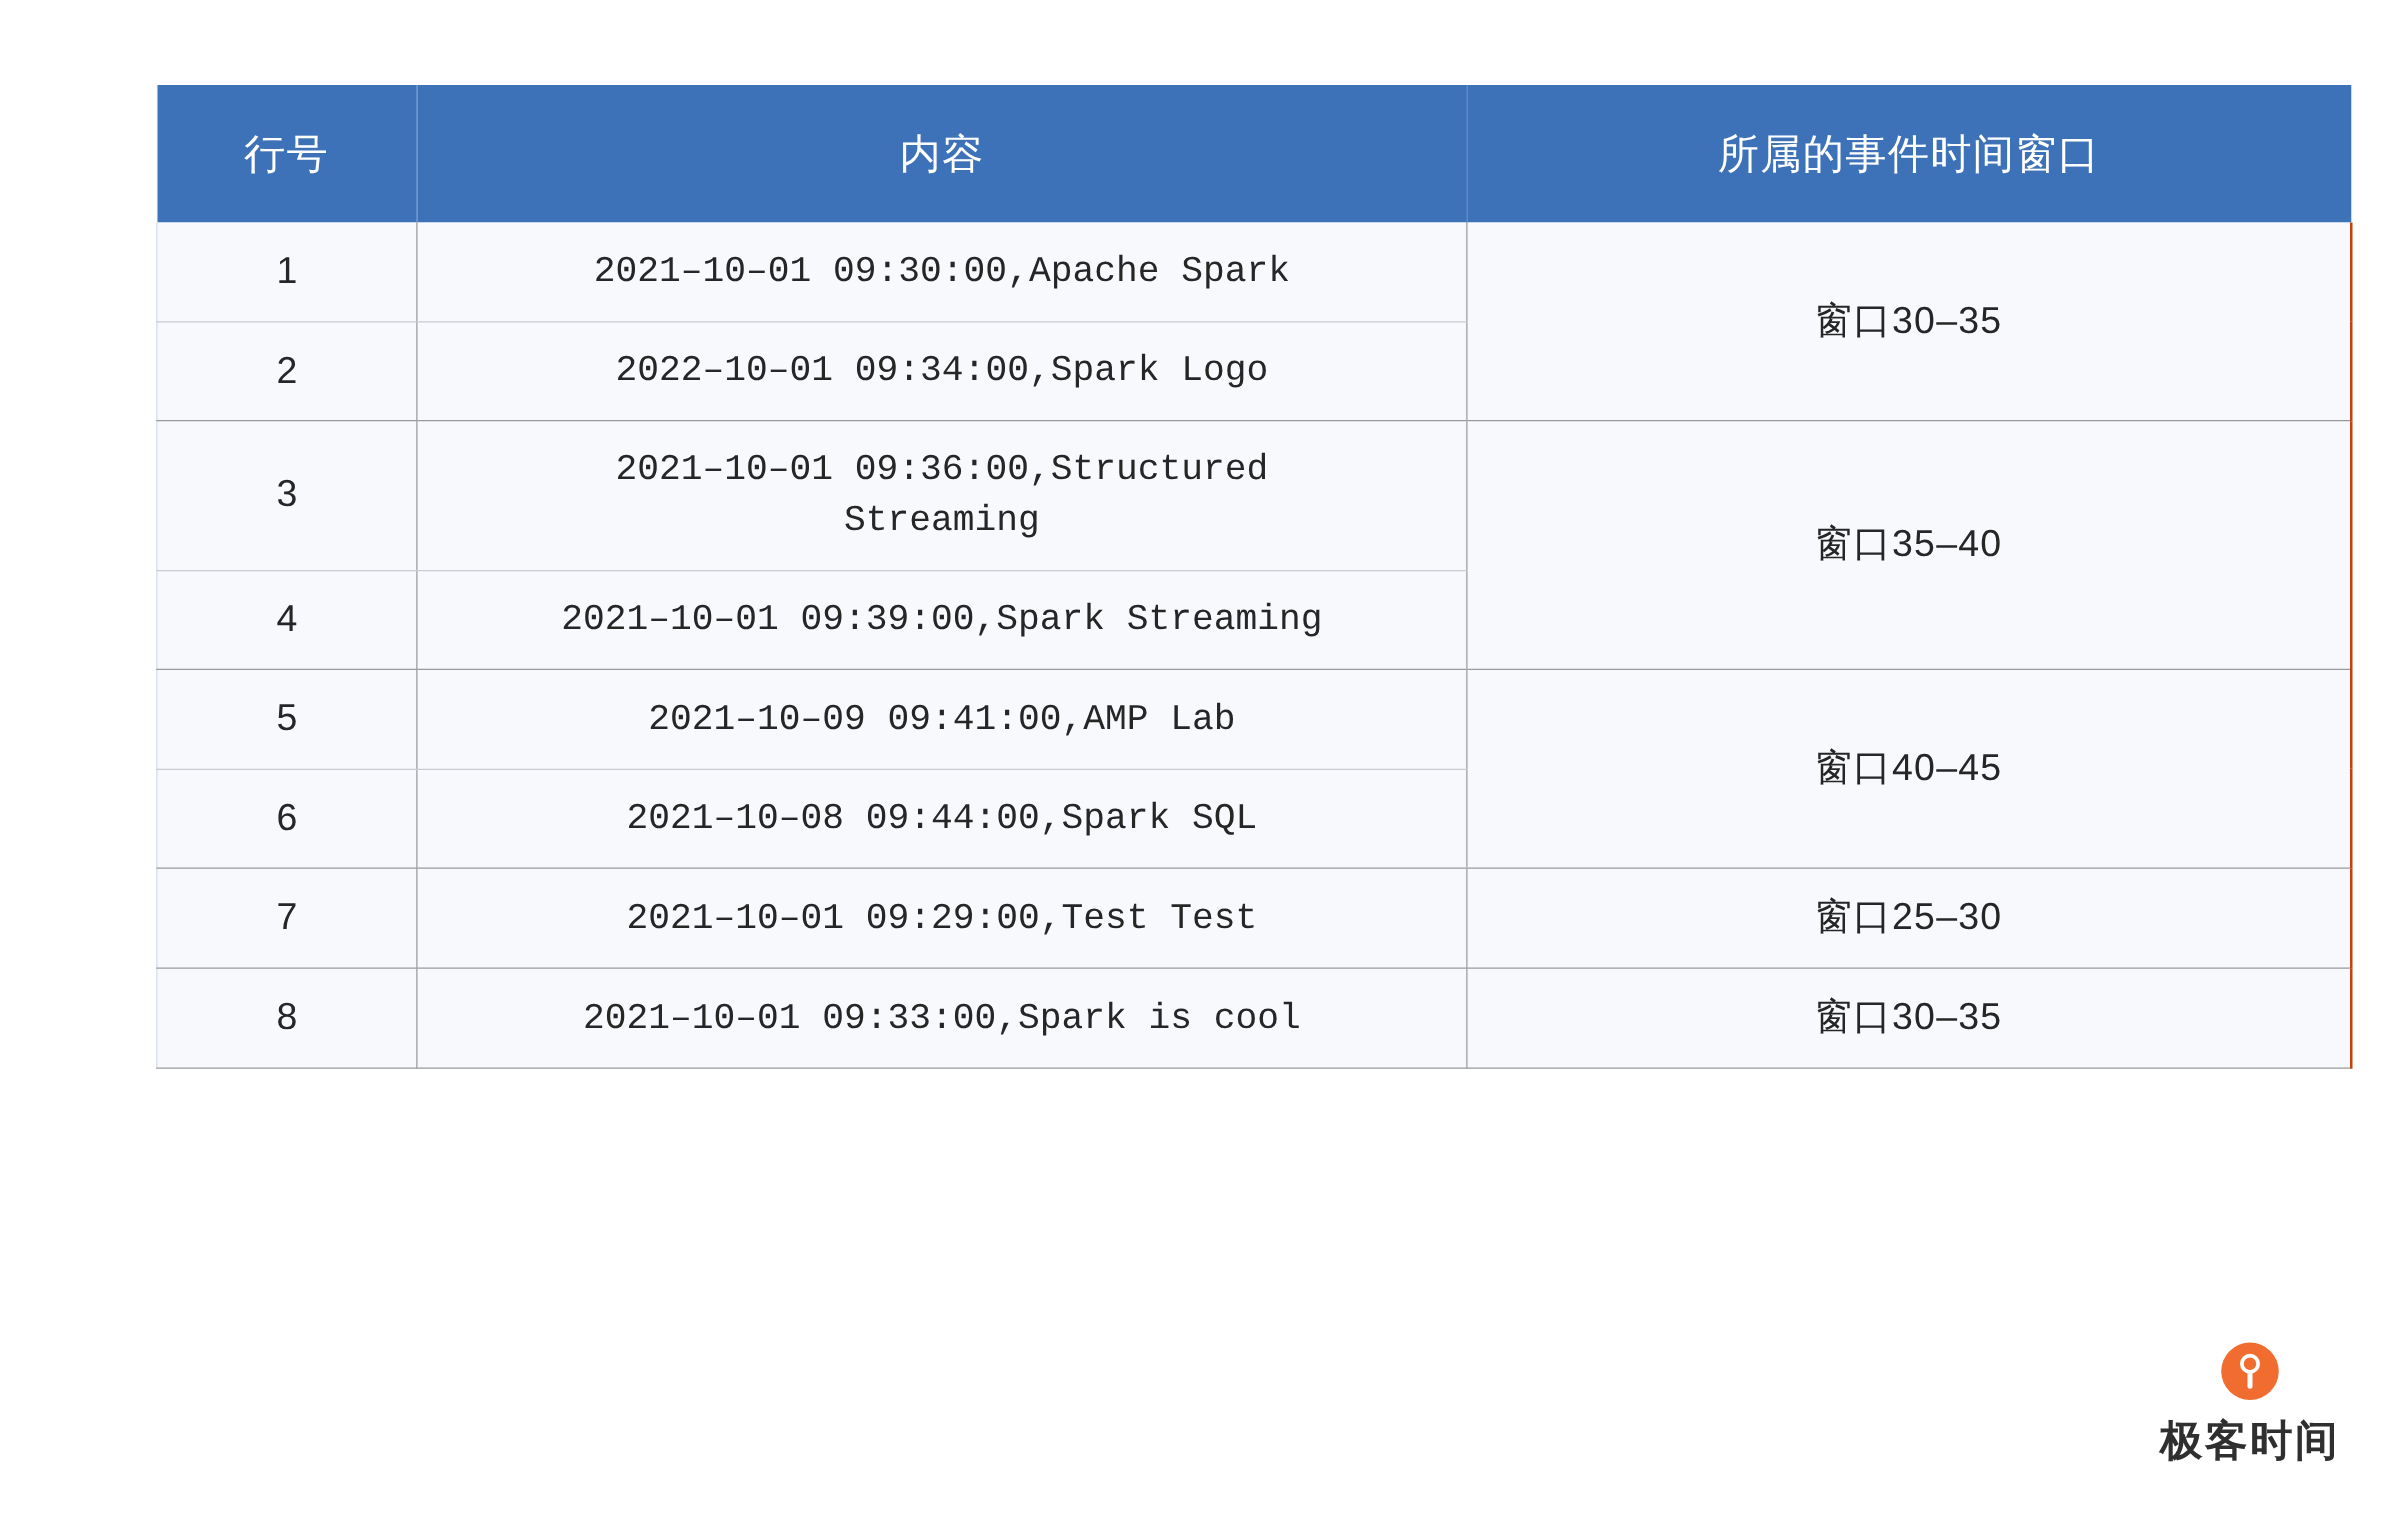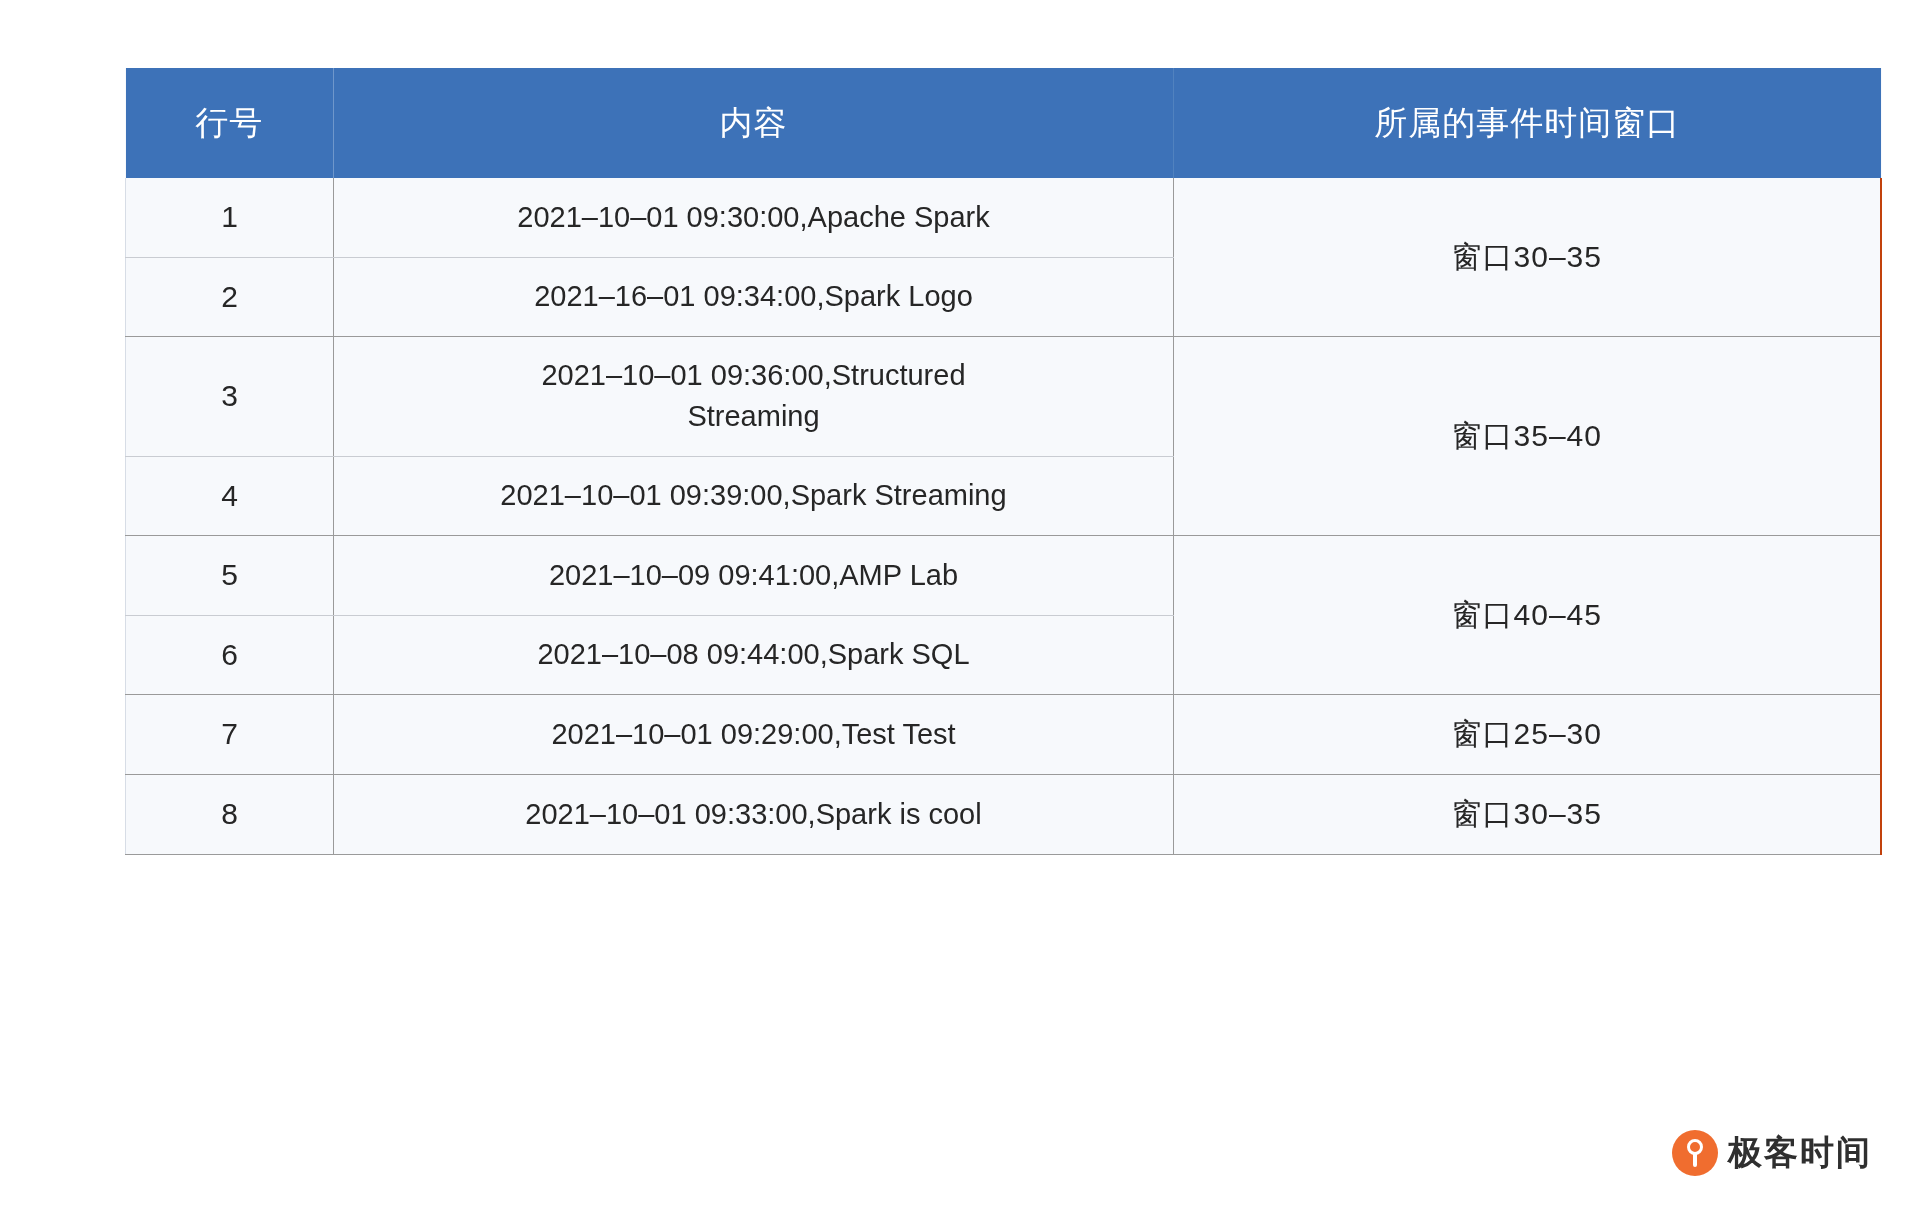--- a/index.html
+++ b/index.html
@@ -83,33 +83,34 @@
   
   tbody td.soft-rule {
     border-bottom: 1px solid #c9ccd2;
   }
 
   tbody tr.last-row td {
     border-bottom: 1px solid #9a9a9a;
   }
 
   td.col-num  { font-size: 30px; }
-  td.col-body { font-size: 29px; }
+  td.col-body { font-size: 29px; font-family: Liberation Mono, monospace; }
   td.col-win  { font-size: 30px; letter-spacing: 1px; }
 
   .two-line { display: block; }
 
   
   .brand {
     position: absolute;
     right: 48px;
     bottom: 48px;
     display: flex;
     align-items: center;
     gap: 10px;
+    flex-direction: column;
   }
   .brand-mark {
     width: 46px;
     height: 46px;
     border-radius: 50%;
     background: #f06d2f;
     position: relative;
     flex: 0 0 auto;
   }
   .brand-mark::before {
@@ -165,21 +166,21 @@
       <tbody>
 
         <tr>
           <td class="col-num soft-rule">1</td>
           <td class="col-body soft-rule">2021–10–01 09:30:00,Apache Spark</td>
           <td class="col-win" rowspan="2">窗口30–35</td>
         </tr>
 
         <tr>
           <td class="col-num">2</td>
-          <td class="col-body">2021–16–01 09:34:00,Spark Logo</td>
+          <td class="col-body">2022–10–01 09:34:00,Spark Logo</td>
         </tr>
 
         <tr>
           <td class="col-num soft-rule">3</td>
           <td class="col-body soft-rule">
             <span class="two-line">2021–10–01 09:36:00,Structured</span>
             <span class="two-line">Streaming</span>
           </td>
           <td class="col-win" rowspan="2">窗口35–40</td>
         </tr>

